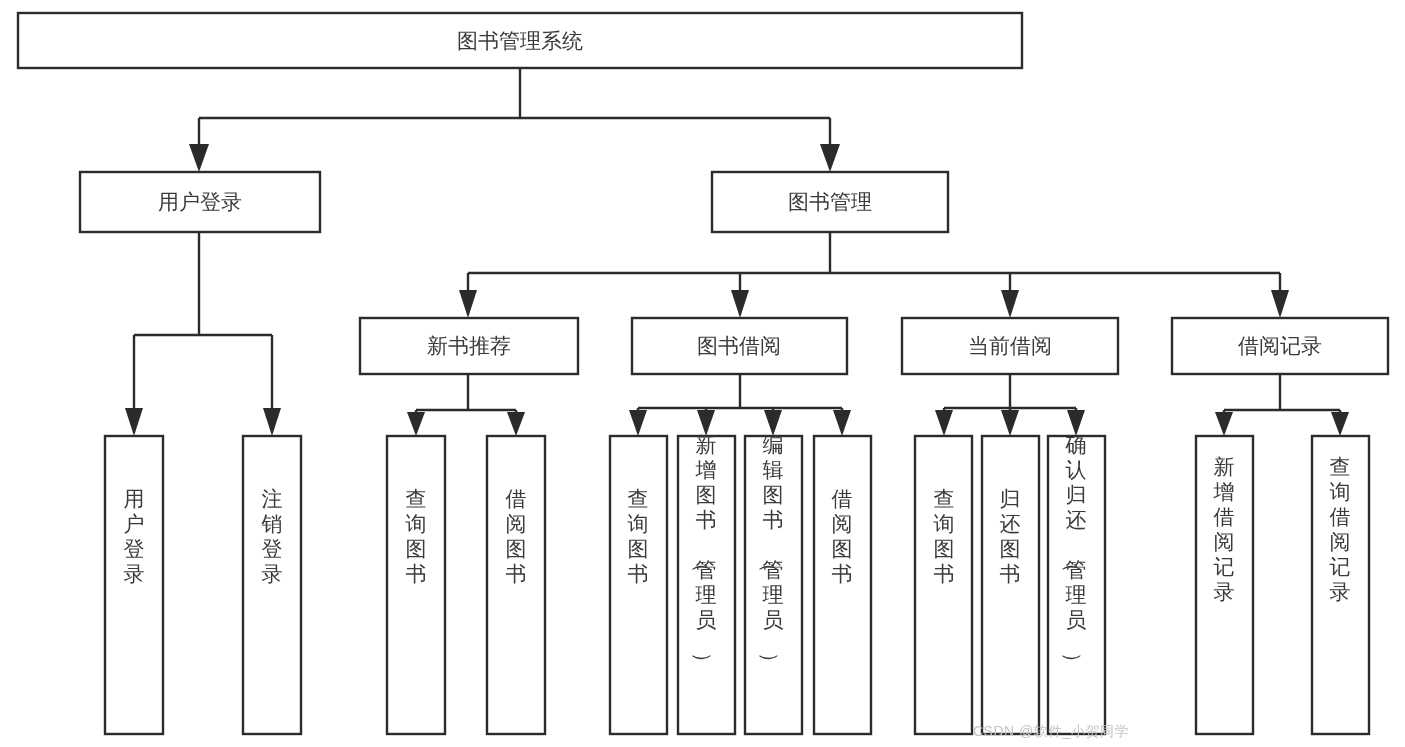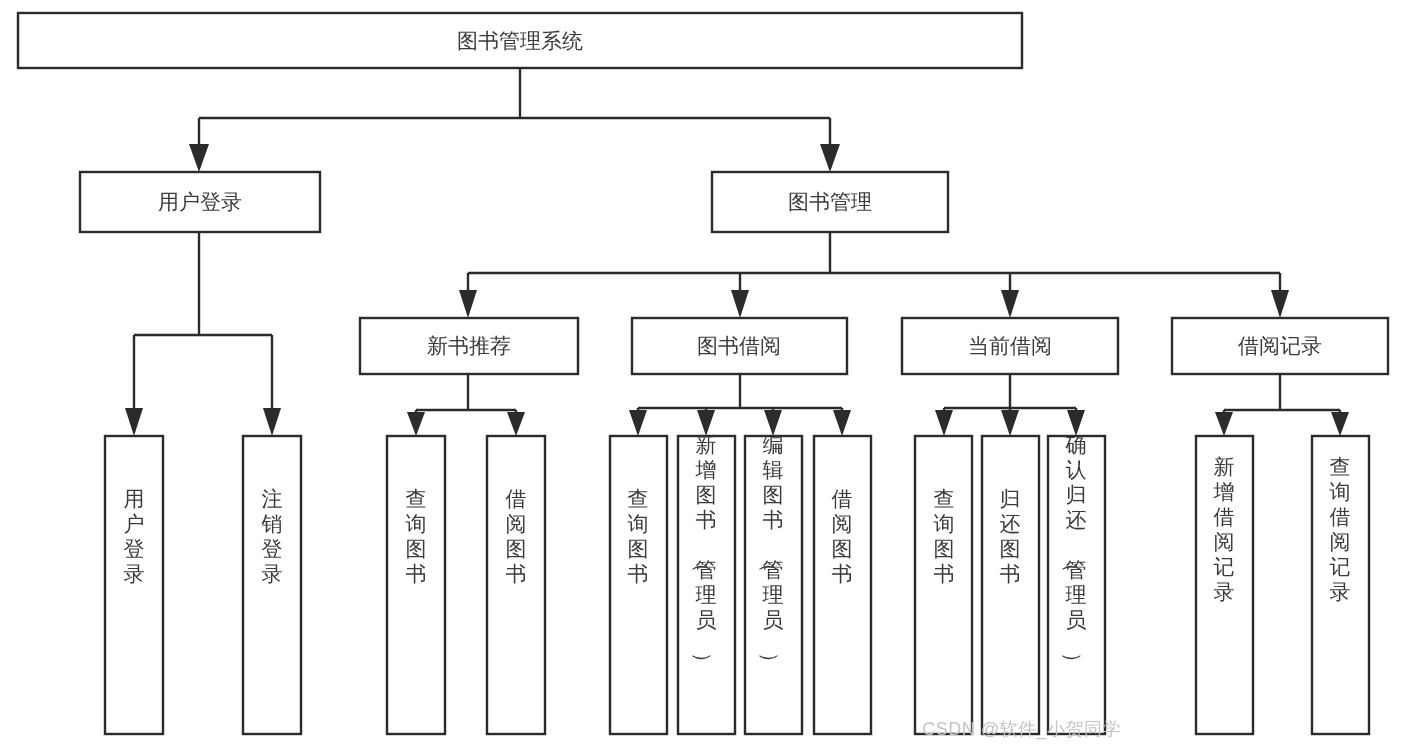--- a/index.html
+++ b/index.html
@@ -52,24 +52,24 @@
     white-space: pre;
   }
   .node-label-vertical {
     font-family: "Liberation Sans", "DejaVu Sans", sans-serif;
     fill: #3a3a3a;
     font-size: 21px;
     text-anchor: middle;
   }
   .watermark {
     position: absolute;
-    right: 16px;
+    right: 8px;
     bottom: 6px;
     font-family: "Liberation Sans", "DejaVu Sans", sans-serif;
-    font-size: 18px;
+    font-size: 14px;
     color: #c4c4c4;
     letter-spacing: 0.5px;
     user-select: none;
     pointer-events: none;
     white-space: nowrap;
   }
 </style>
 </head>
 <body>
 

